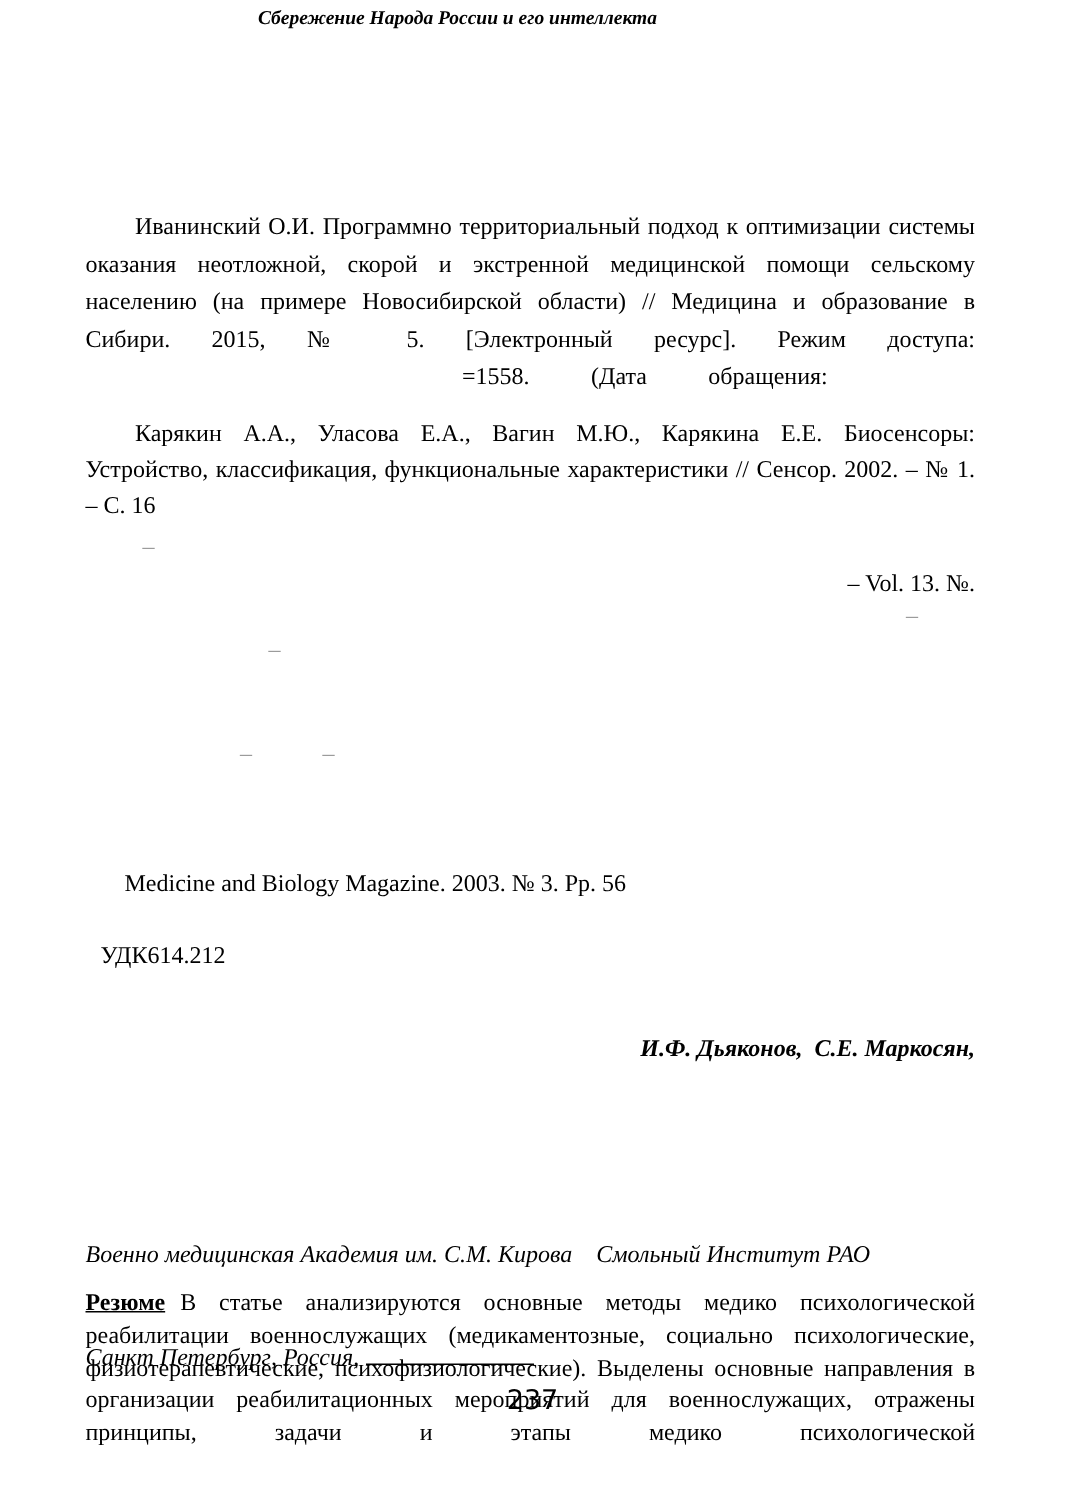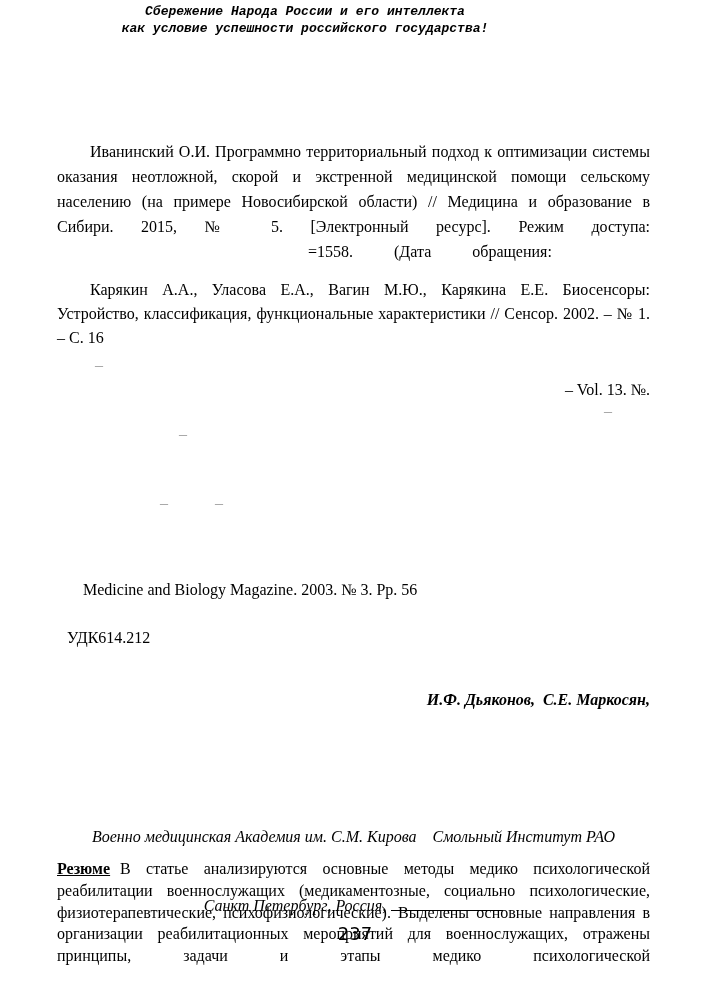--- a/index.html
+++ b/index.html
@@ -6,21 +6,21 @@
   html, body { background:#ffffff; }
   .page {
     position:relative; width:710px; height:1003px;
     background:#ffffff; color:#000000;
     font-family:"Liberation Serif","DejaVu Serif",serif;
     font-size:16px; overflow:hidden;
   }
   .header {
     position:absolute; top:3px; left:0; width:610px;
     text-align:center; font-weight:bold; font-style:italic;
-    font-size:13px; line-height:17px;font-family:Liberation Mono, monospace;
+    font-size:13px; line-height:17px;
   }
   .col { position:absolute; left:57px; width:593px;margin-top:42px; }
   .just { text-align:justify; text-align-last:justify; }
   .indent { text-indent:33px; }
   .ref1 { top:97px; line-height:25px; }
   .ref1-tail {
     padding-left:251px; word-spacing:37px;
     text-align:left; text-align-last:left;
   }
   .ref2 { top:236px; line-height:24px; text-align:justify; text-indent:33px; }
@@ -35,42 +35,41 @@
   .udc { top:584px; line-height:24px; text-indent:10px; }
   .authors {
     top:605px; text-align:right; font-weight:bold; font-style:italic;
     line-height:21px; white-space:pre;
   }
   .title {
     top:671px; text-align:center; font-weight:bold;
     font-size:15.5px; line-height:21px;
   }
   .affiliation {
-    top:737px; text-align:center; font-style:italic;
+    top:737px; font-style:italic;
     line-height:23px; white-space:pre;
   }
   .blank-line {
     display:inline-block; width:112px; height:13px;
     border-bottom:1px solid #000000; margin-left:5px;
   }
   .abstract { top:816px; line-height:21.8px; }
   .u { text-decoration:underline; margin-right:10px;font-weight:bold; }
   .page-num {
     position:absolute; top:923px; left:0; width:710px; text-align:center;
     font-family:"DejaVu Sans","Liberation Sans",sans-serif; font-size:18px;
   }
 </style>
 </head>
 <body>
 
 <div class="page">
 
   <div class="header">
     <div>Сбережение Народа России и его интеллекта</div>
-    <div>как условие успешности российского государства!</div>
   </div>
 
   <div class="col ref1">
     <div class="just indent">Иванинский О.И. Программно территориальный подход к оптимизации системы оказания неотложной, скорой и экстренной медицинской помощи сельскому населению (на примере Новосибирской области) // Медицина и образование в Сибири. 2015, № 5. [Электронный ресурс]. Режим доступа:</div>
     <div class="ref1-tail">=1558. (Дата обращения:</div>
   </div>
 
   <div class="col ref2">Карякин А.А., Уласова Е.А., Вагин М.Ю., Карякина Е.Е. Биосенсоры: Устройство, классификация, функциональные характеристики // Сенсор. 2002. – № 1. – С. 16</div>
 
   <div class="col vol-line">– Vol. 13. №.</div>

